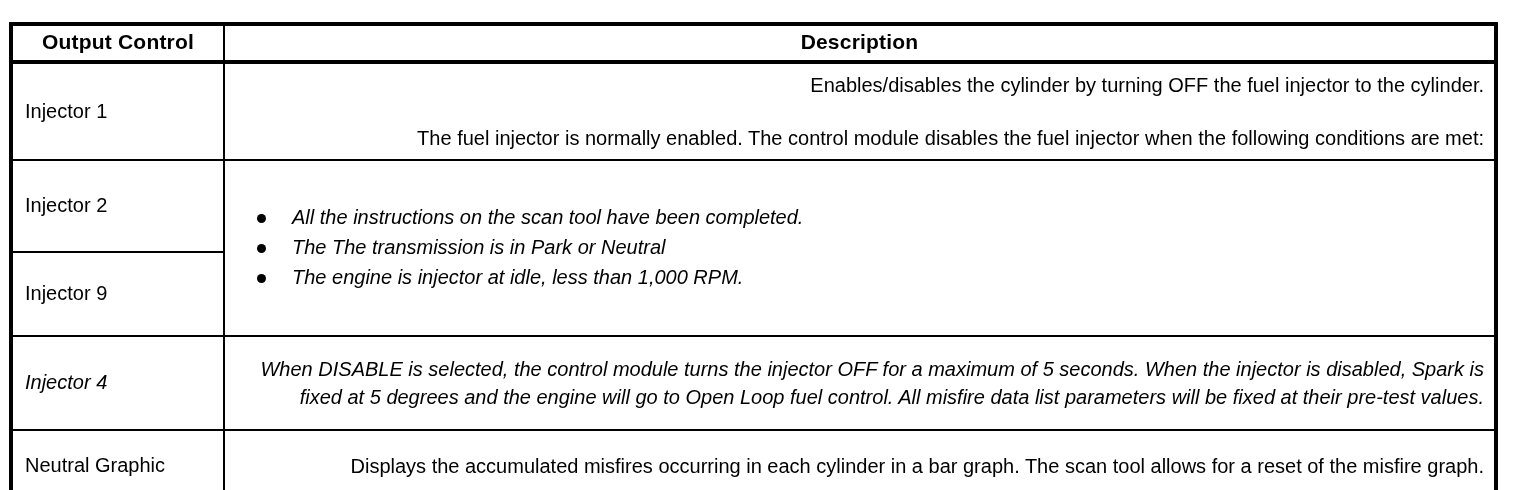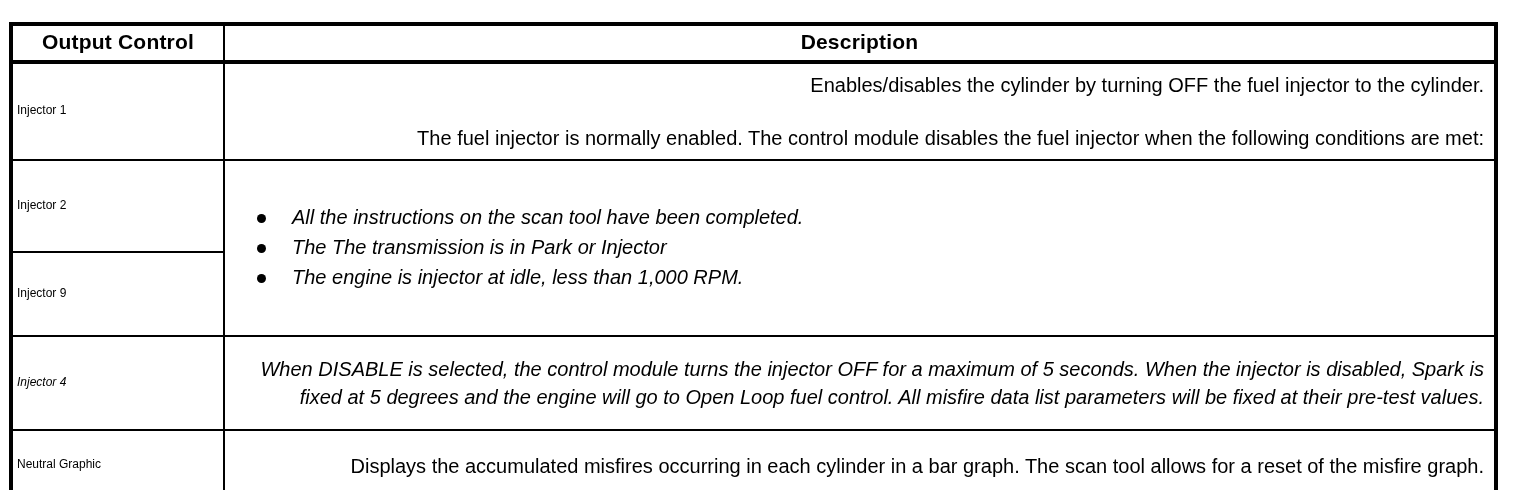--- a/index.html
+++ b/index.html
@@ -59,22 +59,22 @@
     padding: 2px 6px 4px 6px;
     line-height: 1.05;
   }
 
   
   .ctrl-cell {
     vertical-align: middle;
   }
   .ctrl-label {
     display: block;
-    padding-left: 4px;
-    font-size: 12px;
+    padding-left: 12px;
+    font-size: 20px;
     line-height: 1.15;
     white-space: nowrap;
   }
 
   
   .desc-cell {
     vertical-align: top;
   }
   .desc-inner {
     display: block;
@@ -162,21 +162,21 @@
         </td>
         <td class="desc-cell desc-merged-mid" rowspan="2" style="border-top:none;">
           <span class="desc-inner tight">
             <ul class="bullet-list">
               <li>
                 <span class="bullet-dot"></span>
                 <span>All the instructions on the scan tool have been completed.</span>
               </li>
               <li>
                 <span class="bullet-dot"></span>
-                <span>The The transmission is in Park or Injector</span>
+                <span>The The transmission is in Park or Neutral</span>
               </li>
               <li>
                 <span class="bullet-dot"></span>
                 <span>The engine is injector at idle, less than 1,000 RPM.</span>
               </li>
             </ul>
           </span>
         </td>
       </tr>
 

